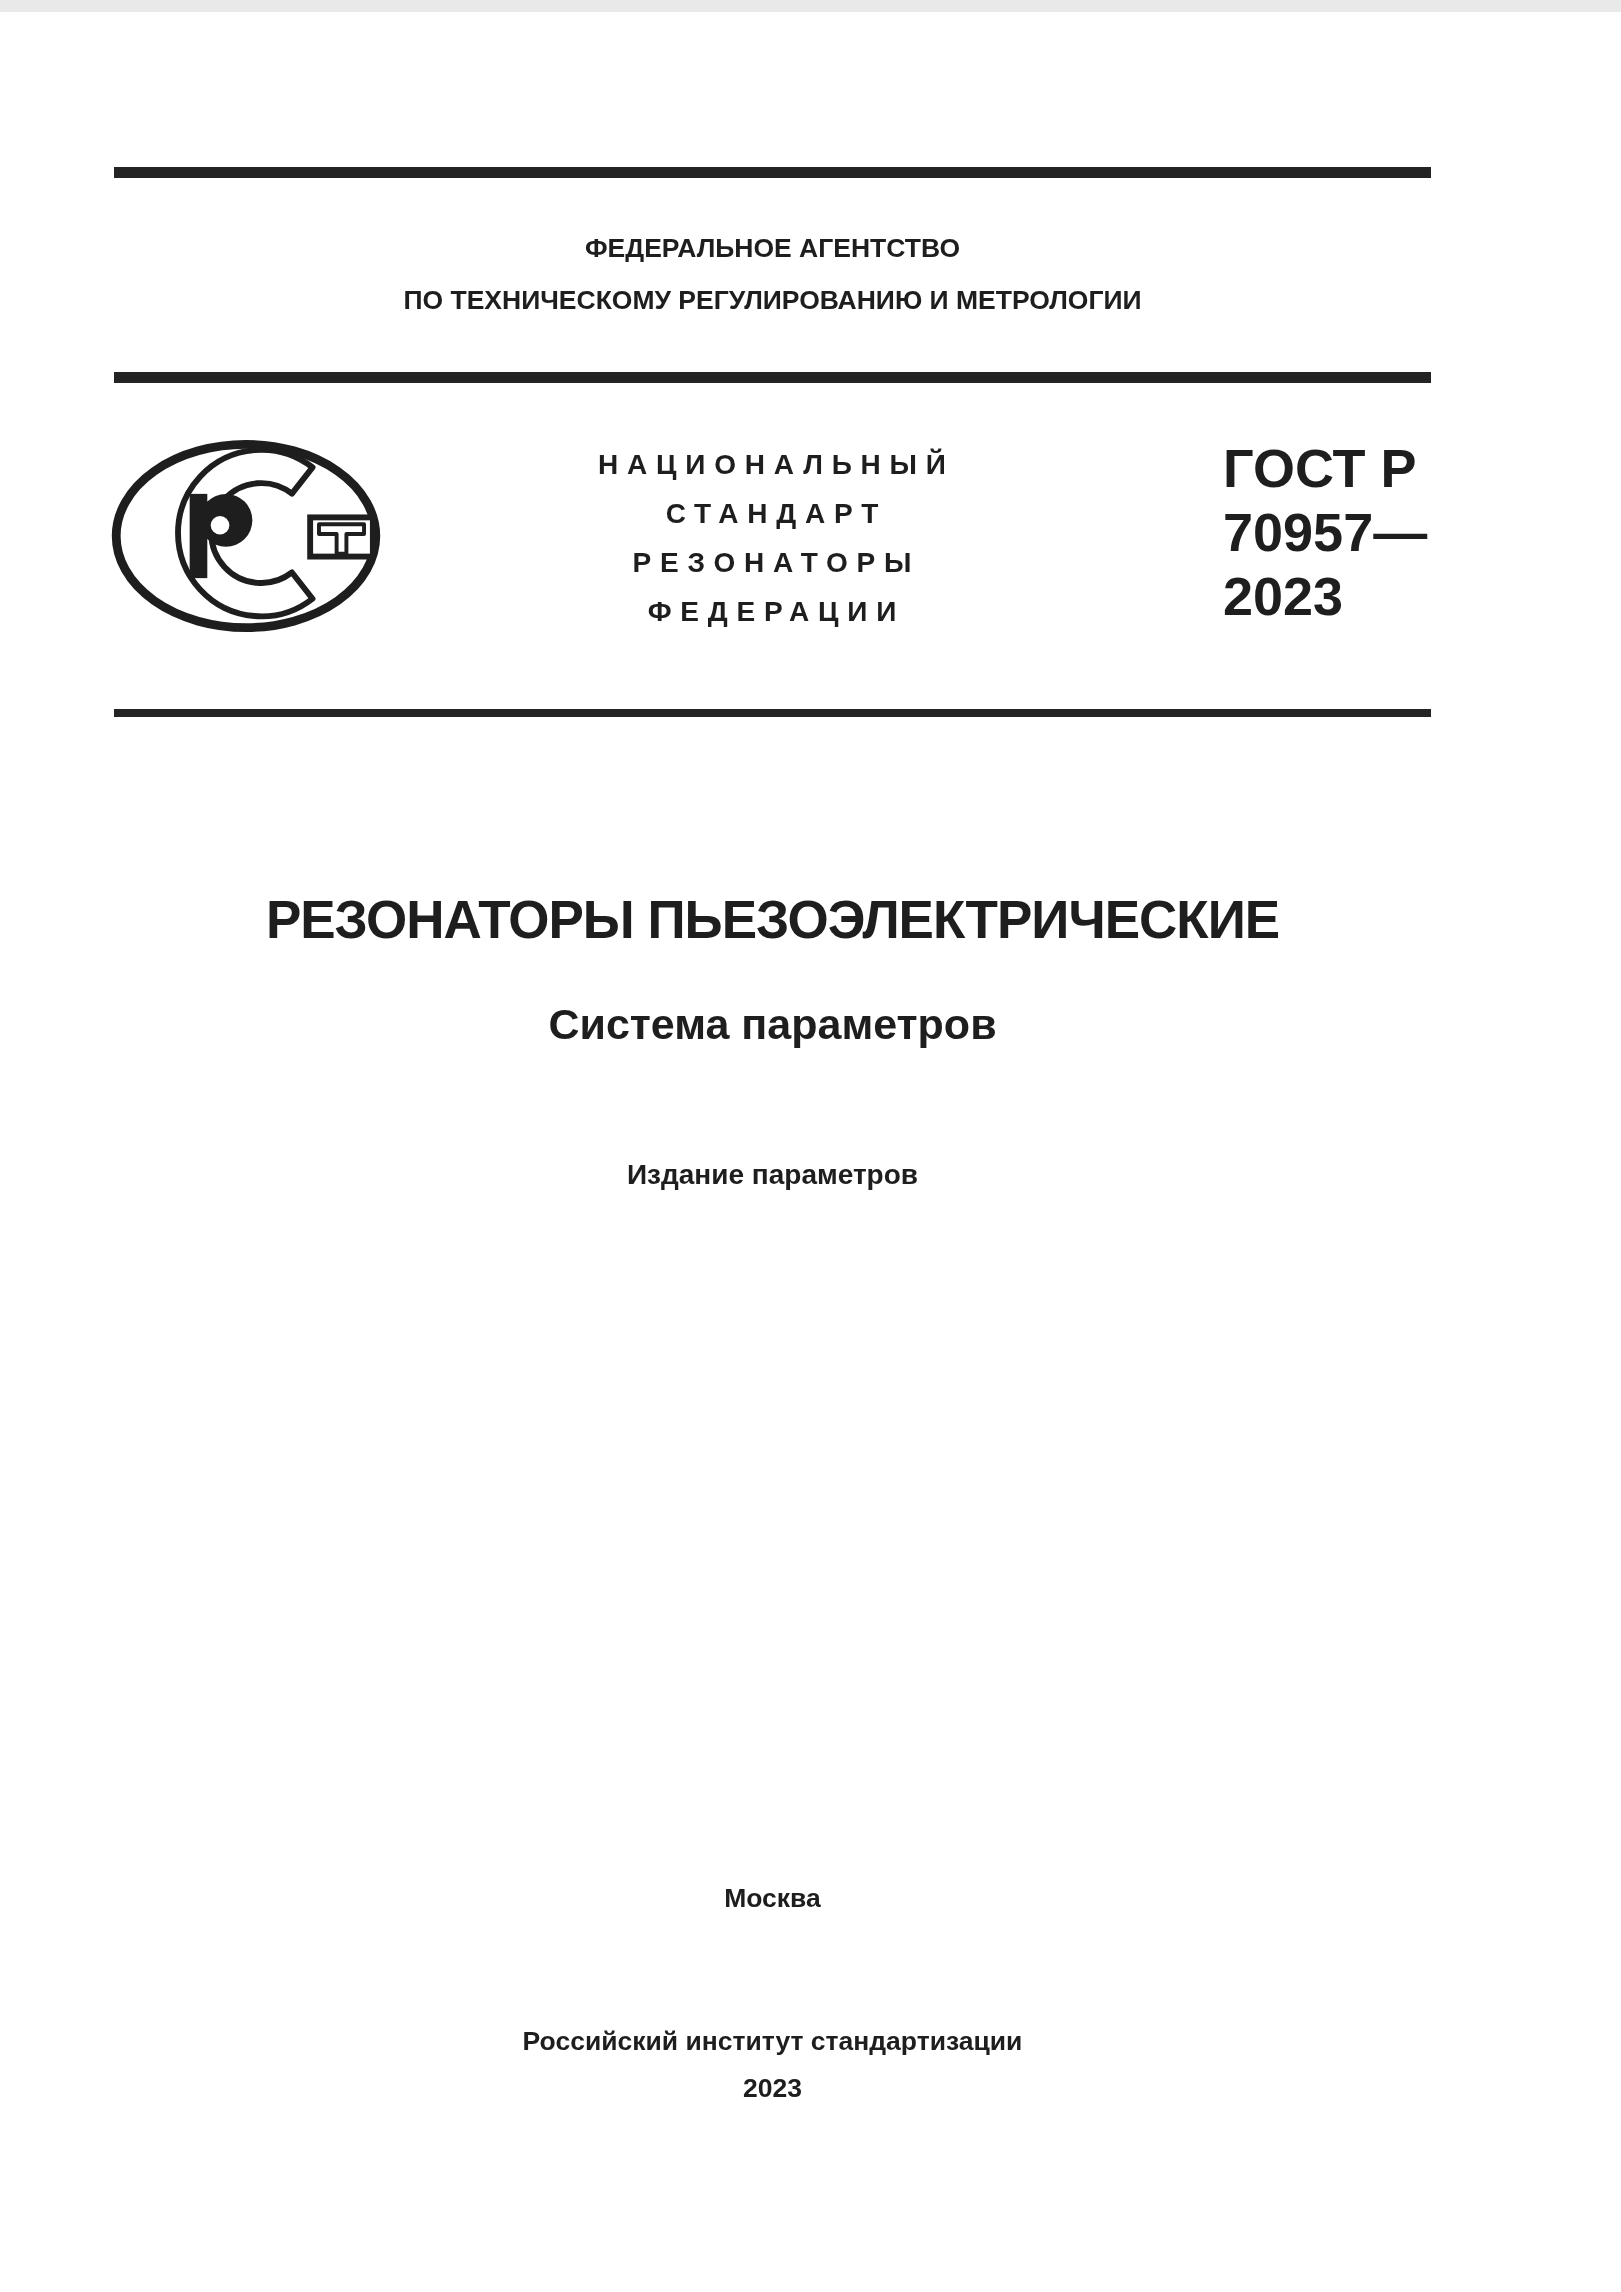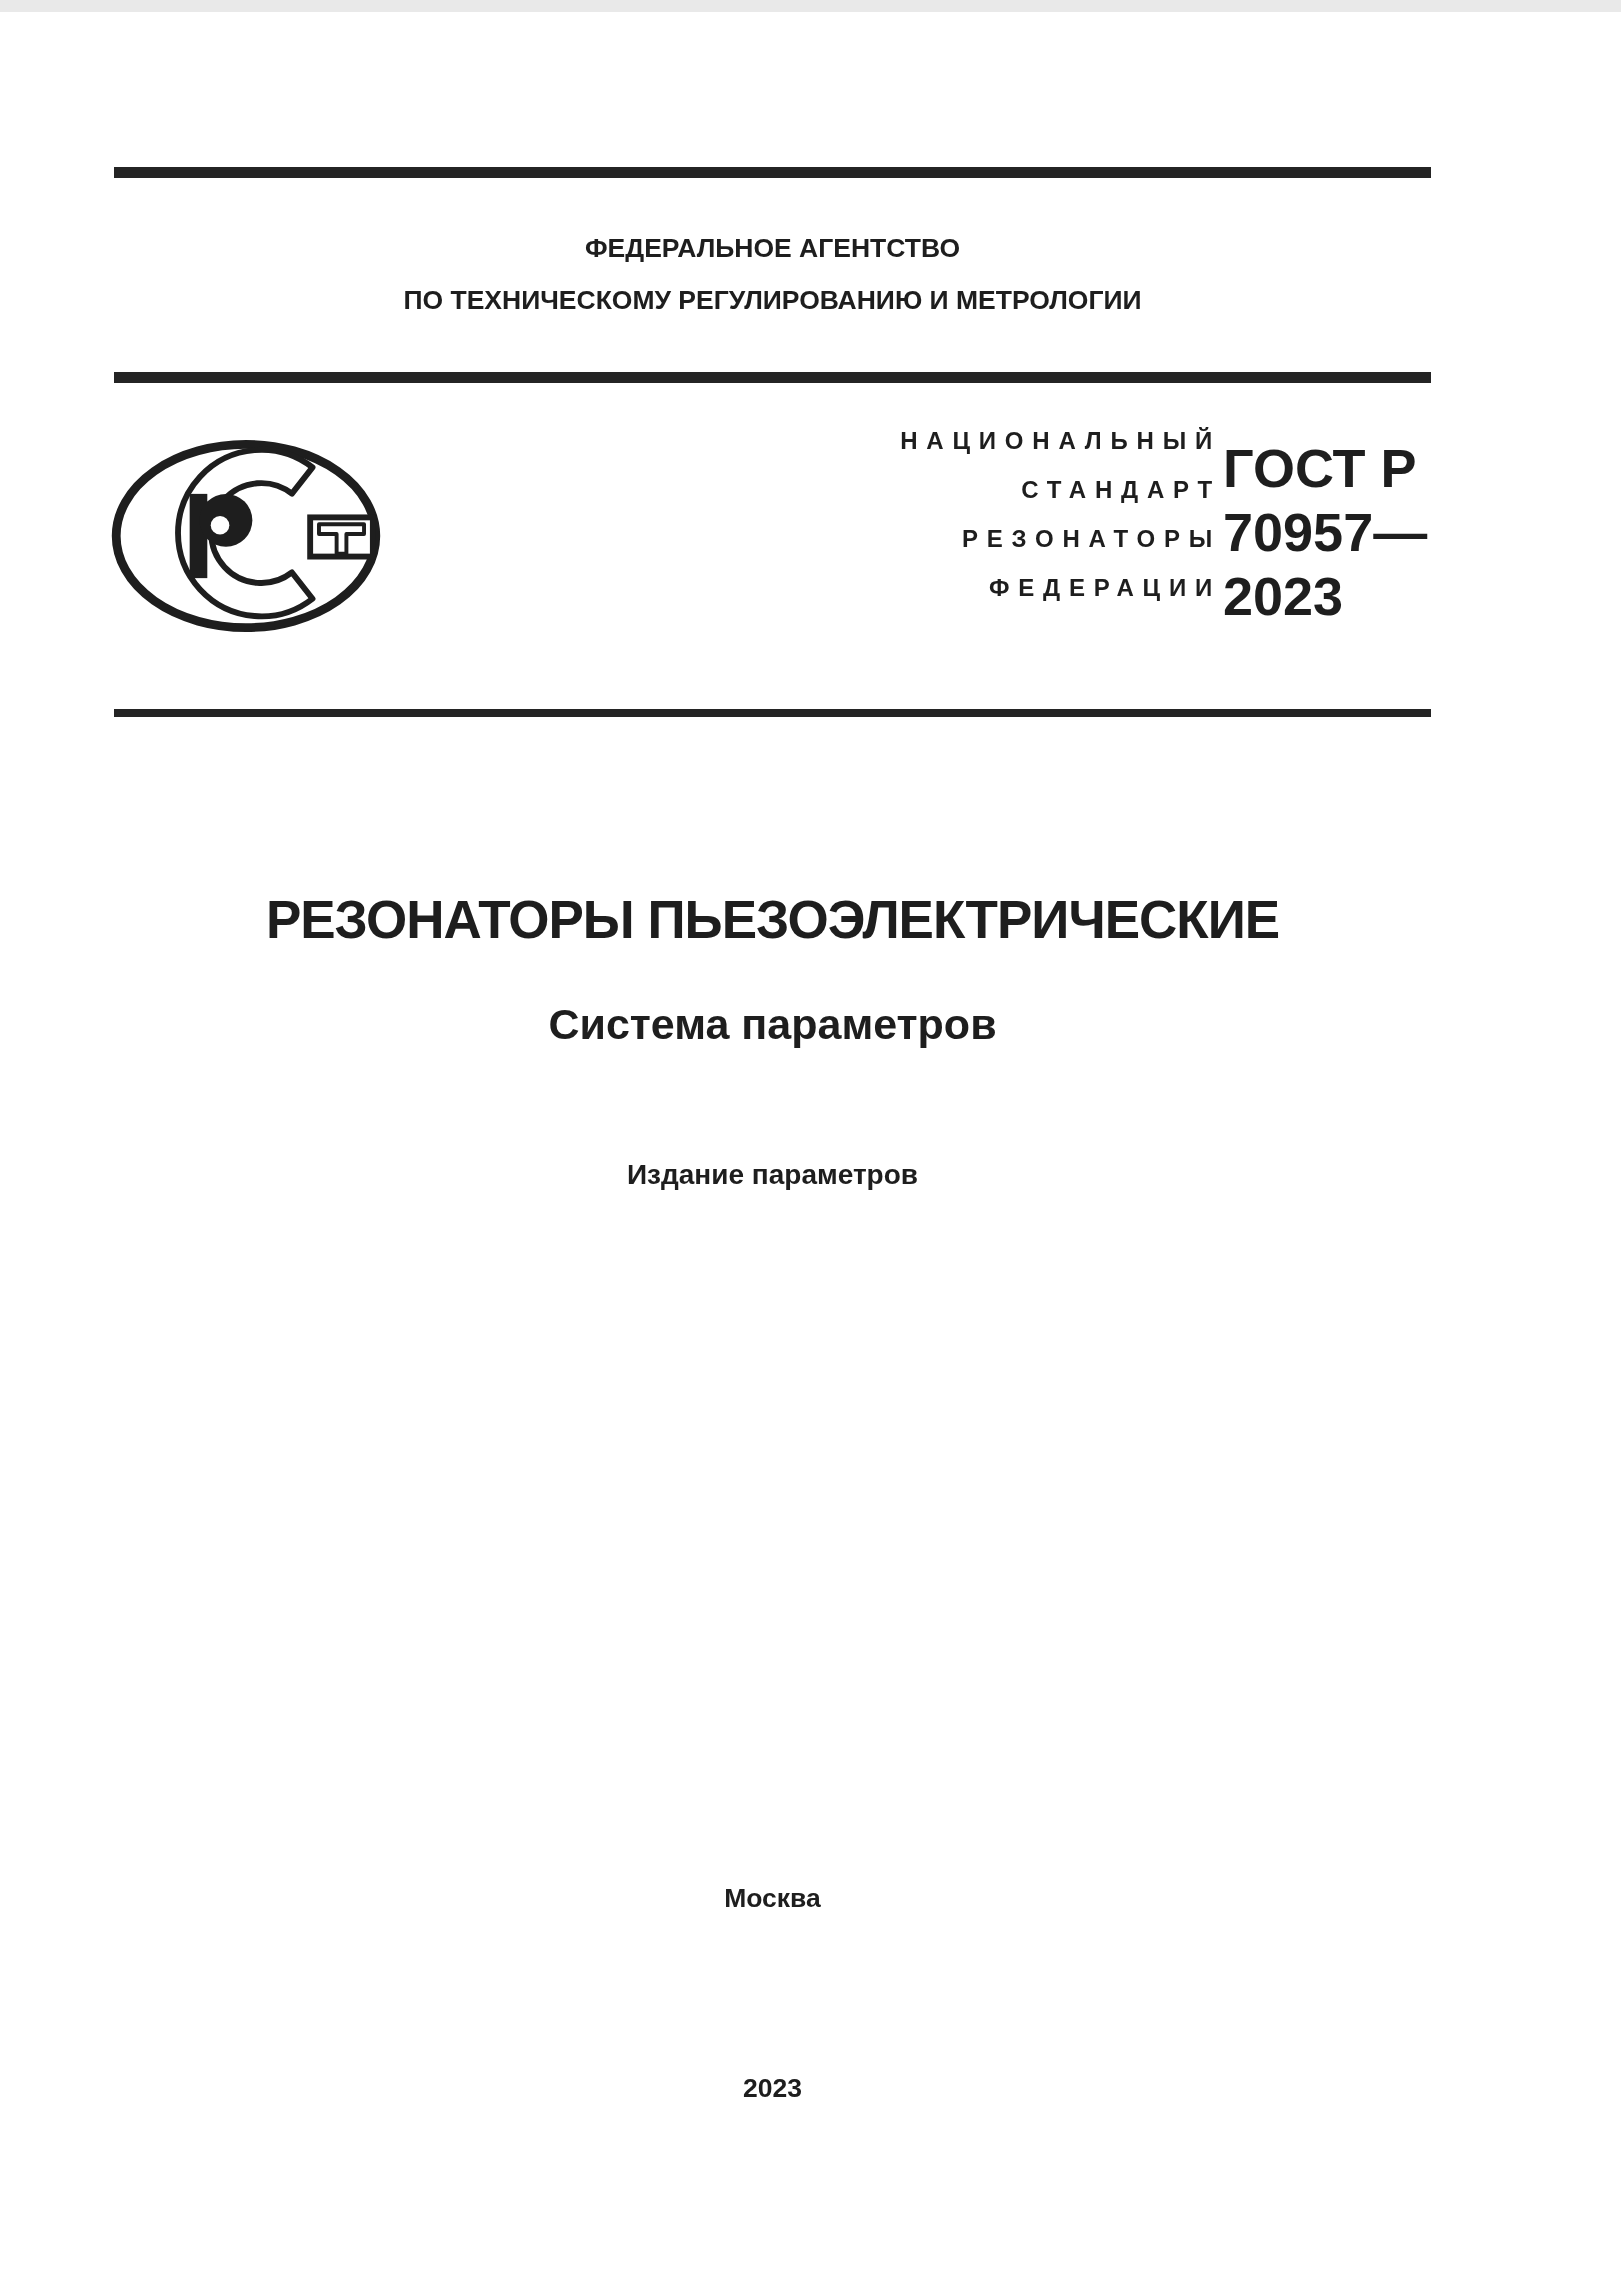--- a/index.html
+++ b/index.html
@@ -19,23 +19,23 @@
   .bar-top{top:155px;height:10.8px;}
   .bar-mid{top:360px;height:10.8px;}
   .bar-bottom{top:697px;height:7.8px;}
   .centered{
     position:absolute;left:114px;width:1317px;
     text-align:center;font-weight:bold;
   }
   .agency-line1{top:222px;font-size:26.5px;line-height:29px;}
   .agency-line2{top:274px;font-size:26.5px;line-height:29px;}
   .standard-block{
-    position:absolute;left:323px;width:898px;top:404px;
-    text-align:right;font-weight:bold;
-    font-size:24px;line-height:49px;
+    position:absolute;left:323px;width:898px;top:428px;
+    text-align:center;font-weight:bold;
+    font-size:28px;line-height:49px;
     letter-spacing:8.8px;padding-left:8.8px;box-sizing:border-box;
   }
   .standard-block span{display:block;}
   .designation{
     position:absolute;left:1223px;top:424px;width:208px;
     font-weight:bold;font-size:54px;line-height:64px;
     text-align:left;white-space:nowrap;
   }
   .designation span{display:block;}
   .logo{
@@ -87,16 +87,17 @@
   </div>
 
   <div class="bar bar-bottom"></div>
 
   <div class="centered doc-title">РЕЗОНАТОРЫ ПЬЕЗОЭЛЕКТРИЧЕСКИЕ</div>
   <div class="centered doc-subtitle">Система параметров</div>
 
   <div class="centered edition">Издание параметров</div>
 
   <div class="centered imprint-city">Москва</div>
+  <div class="centered imprint-publisher">Российский институт стандартизации</div>
   <div class="centered imprint-year">2023</div>
 
 </div>
 
 
 </body></html>

